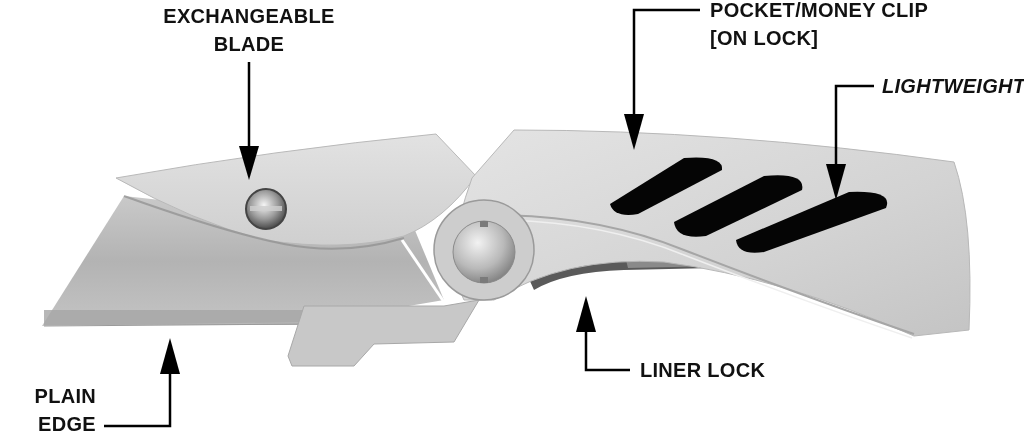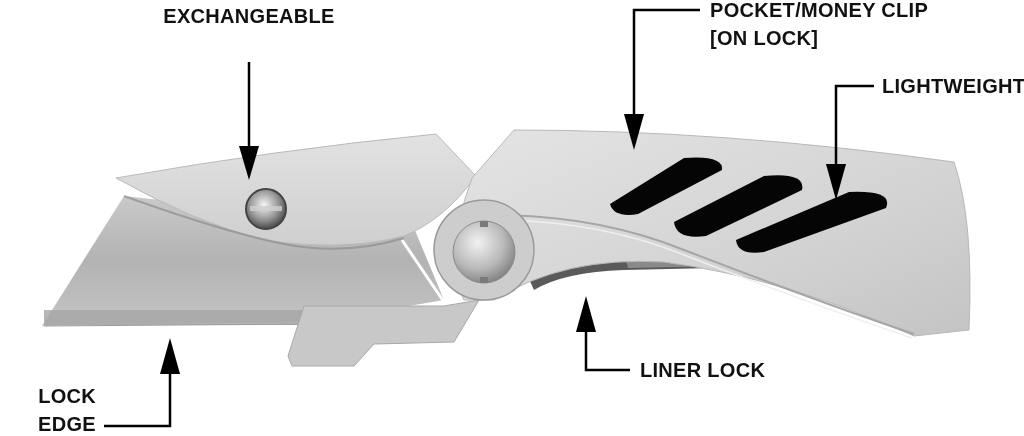--- a/index.html
+++ b/index.html
@@ -112,33 +112,34 @@
     </g>
 
     <g>
       <polyline points="80,426 146,426 146,372" fill="none" stroke="#000" stroke-width="2.5"></polyline>
       <polygon points="136,374 156,374 146,338" fill="#000"></polygon>
     </g>
   </svg>
 
   <div class="label center" style="left:118px; top:2px; width:214px;">
     <span>EXCHANGEABLE</span>
+    <span>BLADE</span>
   </div>
 
   <div class="label left" style="left:686px; top:-4px;">
     <span>POCKET/MONEY CLIP</span>
     <span>[ON LOCK]</span>
   </div>
 
-  <div class="label left" style="left:858px; top:72px;">
+  <div class="label left" style="left:858px; top:72px;font-style:italic;">
     <span>LIGHTWEIGHT</span>
   </div>
 
   <div class="label left" style="left:616px; top:356px;text-align:center;">
     <span>LINER LOCK</span>
   </div>
 
   <div class="label right" style="left:0px; top:382px; width:72px;">
-    <span>LOCK</span>
+    <span>PLAIN</span>
     <span>EDGE</span>
   </div>
 
 </div>
 
 </body></html>

